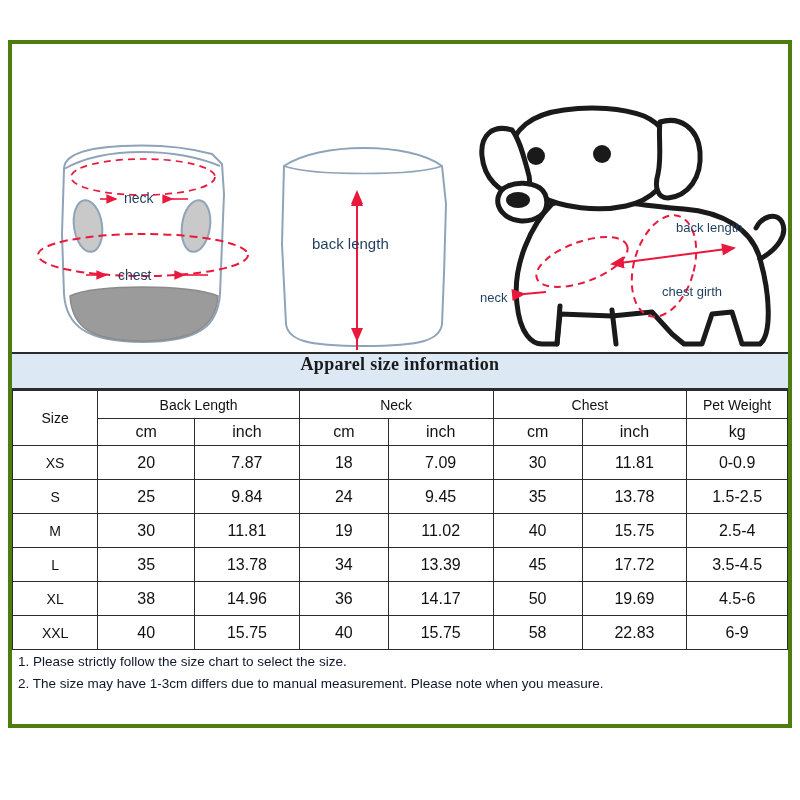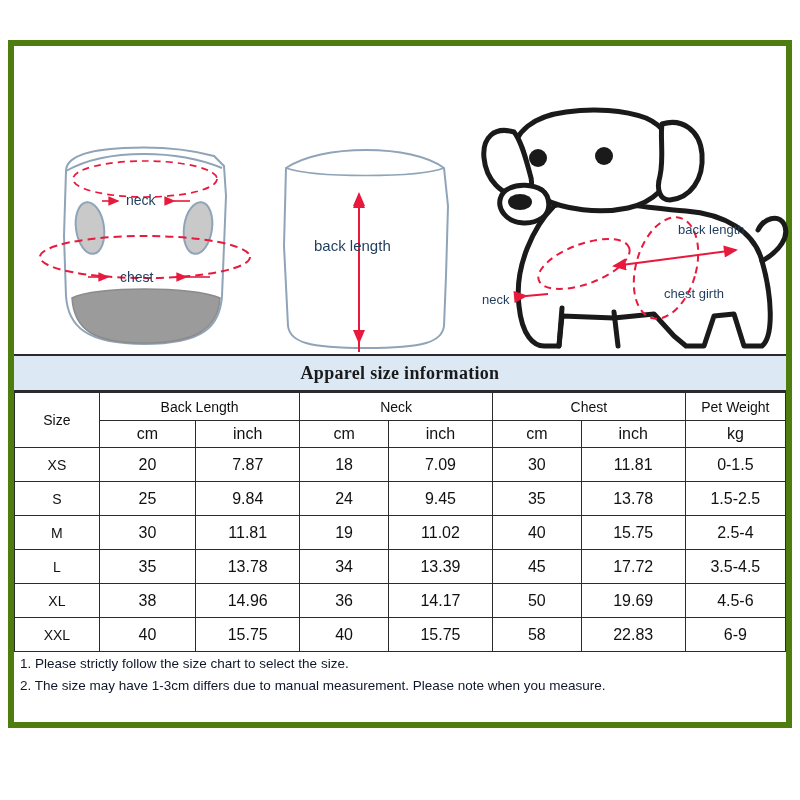--- a/index.html
+++ b/index.html
@@ -19,41 +19,40 @@
     width: 800px;
     height: 800px;
     background: #ffffff;
   }
   .frame {
     position: absolute;
     left: 8px;
     top: 40px;
     width: 784px;
     height: 688px;
-    border: 6px solid #4d7c0f;
+    border: 4px solid #4d7c0f;
     box-sizing: border-box;
     background: #ffffff;
   }
   
   .illus {
     position: relative;
     height: 310px;
     border-bottom: 2px solid #2b2b2b;
     box-sizing: border-box;
   }
   .illus svg {
     display: block;
   }
   
   .title-bar {
     height: 36px;
     background: #dce9f5;
     border-bottom: 2px solid #2b2b2b;
     display: flex;
-    align-items: center;
     justify-content: center;
     box-sizing: border-box;
   }
   .title-bar .title-text {
     font-size: 18px;
     font-weight: bold;
     color: #1a1a1a;
     letter-spacing: .3px;
     font-family: "Liberation Serif", serif;
   }
@@ -232,21 +231,21 @@
           </tr>
 
           <tr>
             <td class="size-col">XS</td>
             <td>20</td>
             <td>7.87</td>
             <td>18</td>
             <td>7.09</td>
             <td>30</td>
             <td>11.81</td>
-            <td>0-1.5</td>
+            <td>0-0.9</td>
           </tr>
           <tr>
             <td class="size-col">S</td>
             <td>25</td>
             <td>9.84</td>
             <td>24</td>
             <td>9.45</td>
             <td>35</td>
             <td>13.78</td>
             <td>1.5-2.5</td>

